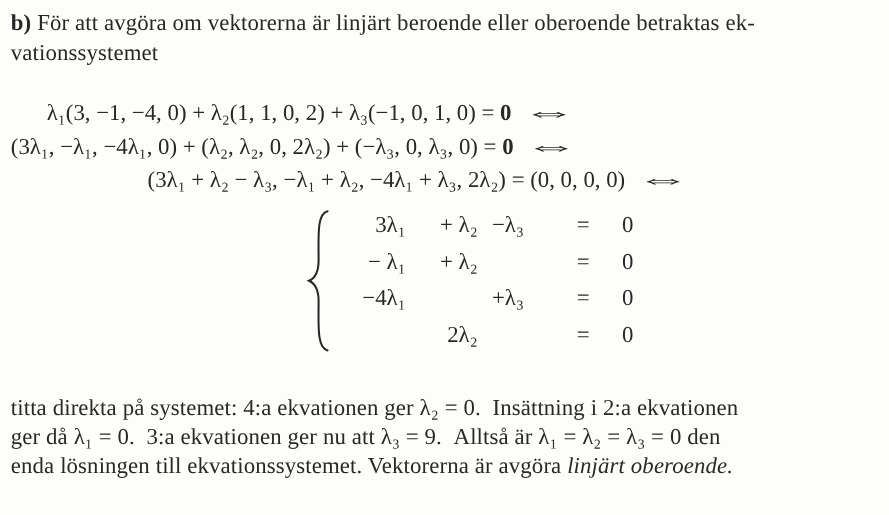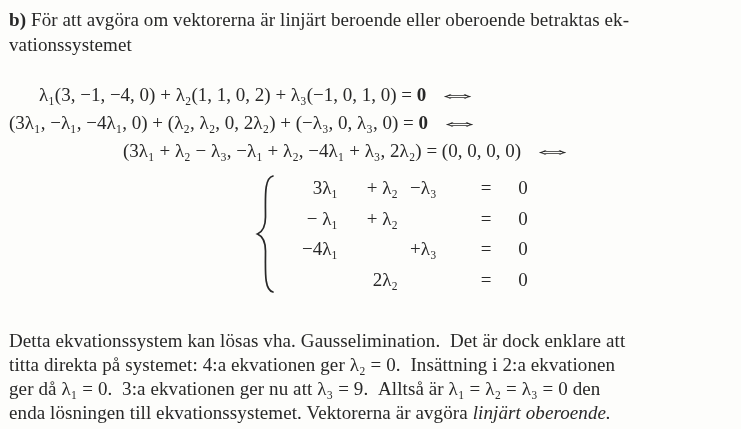--- a/index.html
+++ b/index.html
@@ -92,19 +92,18 @@
 
       <span class="cell-c1"></span>
       <span class="cell-c2">2λ₂</span>
       <span class="cell-c3"></span>
       <span class="cell-eq">=</span>
       <span class="cell-rhs">0</span>
     </div>
   </div>
 
   <p class="para concl">
-    <span class="tline">Detta ekvationssystem kan lösas vha. Gausselimination.  Det är dock enklare att</span>
     <span class="tline">titta direkta på systemet: 4:a ekvationen ger λ₂ = 0.  Insättning i 2:a ekvationen</span>
     <span class="tline">ger då λ₁ = 0.  3:a ekvationen ger nu att λ₃ = 9.  Alltså är λ₁ = λ₂ = λ₃ = 0 den</span>
     <span class="tline"><span>enda lösningen till ekvationssystemet. Vektorerna är avgöra </span><span class="italic">linjärt oberoende.</span></span>
   </p>
 
 </div>
 
 </body></html>

